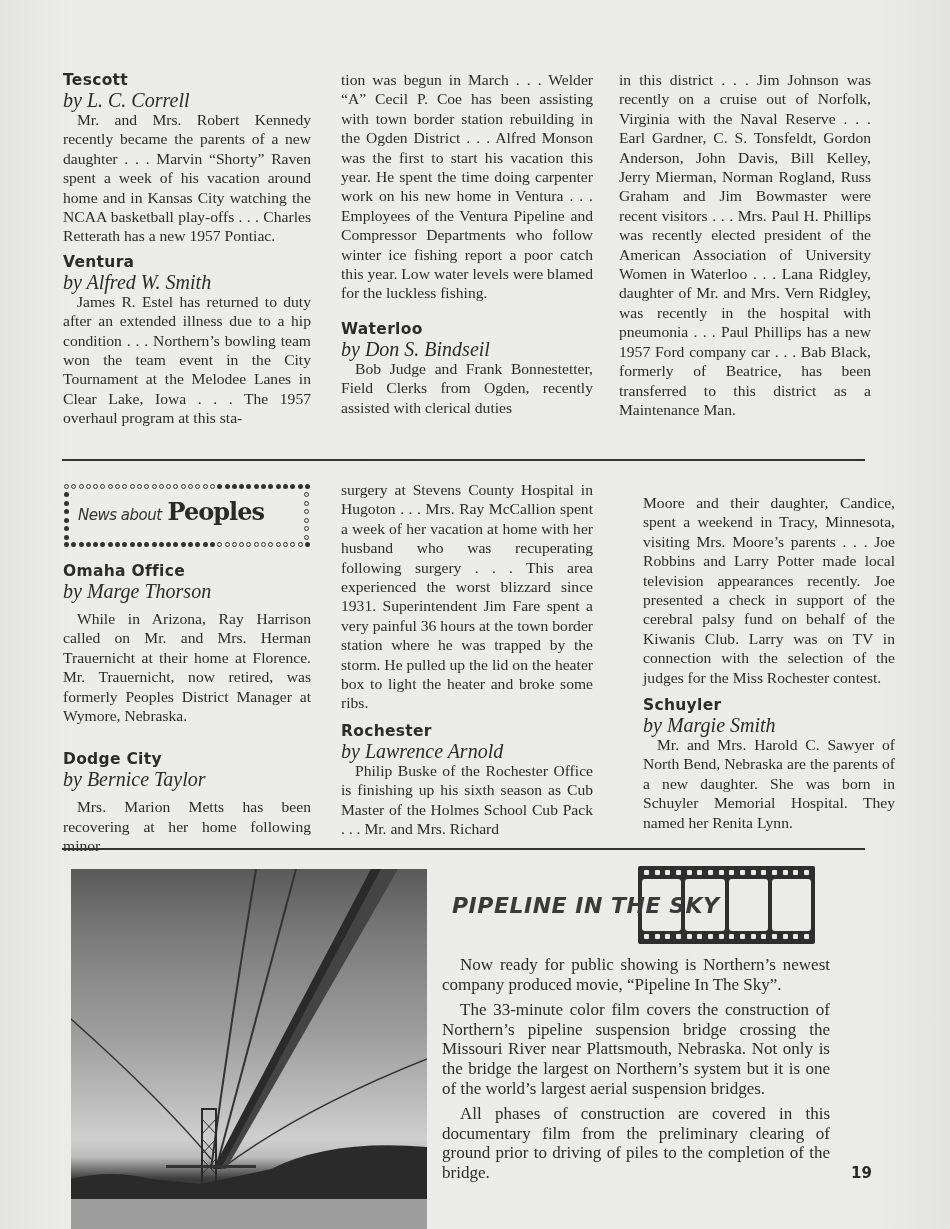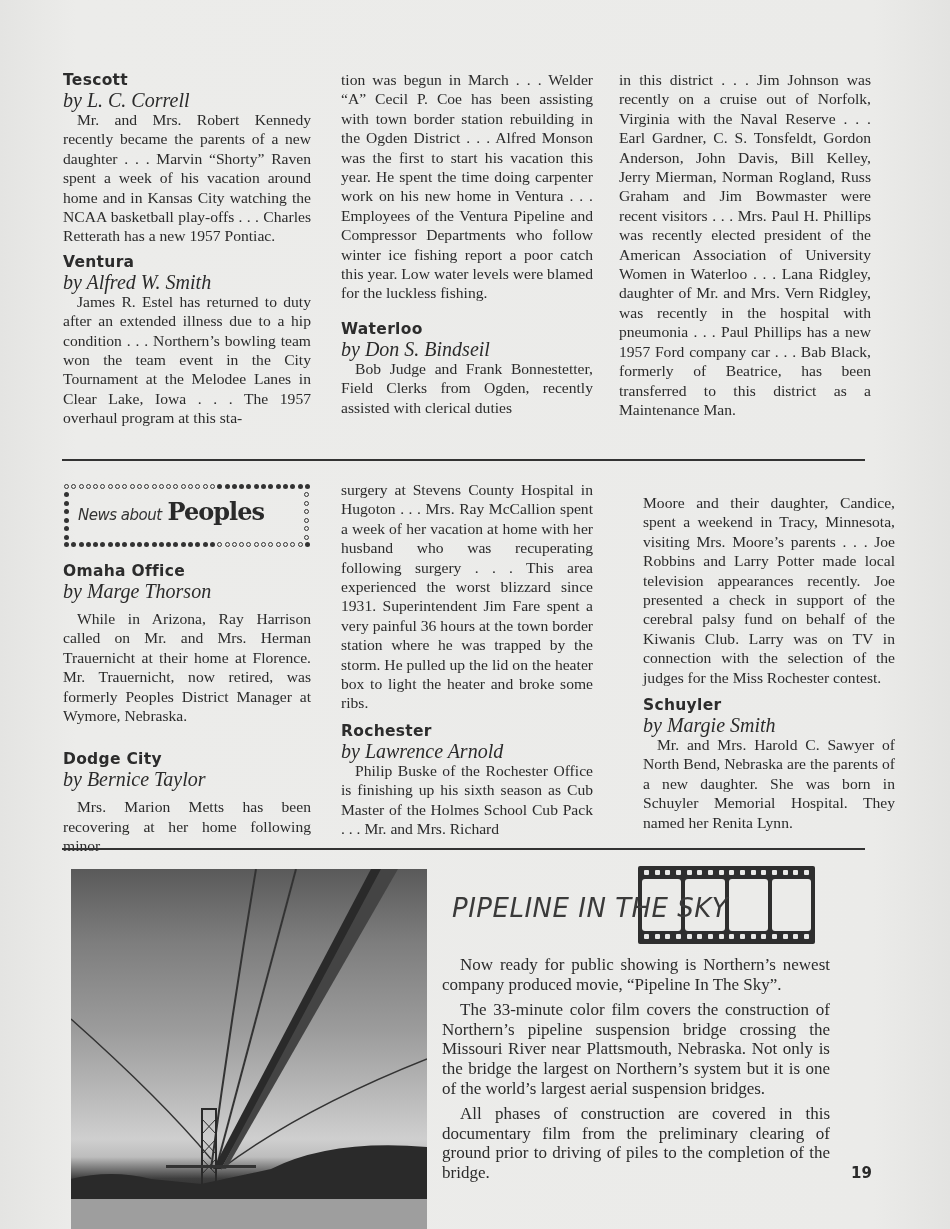--- a/index.html
+++ b/index.html
@@ -22,21 +22,21 @@
   .d.o{border:1.2px solid #333;}
   .d.f{background:#333;}
   .logo-text{position:absolute;left:14px;top:12px;display:flex;align-items:baseline;gap:6px;}
   .logo-small{font-family:"DejaVu Sans",sans-serif;font-style:italic;font-size:15px;color:#333;letter-spacing:-0.5px;}
   .logo-big{font-family:"DejaVu Serif",serif;font-weight:bold;font-size:24px;color:#2a2a2a;letter-spacing:-1px;line-height:32px;}
   
   .photo{position:absolute;left:71px;top:869px;width:356px;height:360px;overflow:hidden;
          background:linear-gradient(180deg,#5a5a5a 0%,#7d7d7d 20%,#9c9c9c 45%,#b8b8b8 62%,#cfcfcf 75%,#bdbdbd 80%,#3d3d3d 86%,#2c2c2c 90%,#8e8e8e 92%,#a8a8a8 100%);}
   
   .film-title{position:absolute;left:452px;top:893px;font-family:"DejaVu Sans",sans-serif;font-style:italic;
-              font-weight:normal;font-size:26px;color:#3a3a3a;letter-spacing:0.5px;z-index:2;}
+              font-weight:bold;font-size:22px;color:#3a3a3a;letter-spacing:0.5px;z-index:2;}
   .film{position:absolute;left:638px;top:866px;width:177px;height:78px;background:#2e2e2e;border-radius:2px;}
   .film .holes{position:absolute;left:6px;right:6px;height:6px;display:flex;justify-content:space-between;}
   .film .hole{width:5px;height:5px;background:#e9e9e7;border-radius:1px;}
   .film .frames{position:absolute;left:4px;right:4px;top:13px;bottom:13px;display:flex;gap:4px;}
   .film .frame{flex:1;background:#ebebe9;border-radius:3px;}
   .film-body{position:absolute;left:442px;top:955px;width:388px;font-size:17px;line-height:19.6px;text-align:justify;}
   .film-body p{margin:0 0 6px 0;text-indent:18px;}
   .pagenum{position:absolute;left:851px;top:1164px;font-family:"DejaVu Sans",sans-serif;font-weight:bold;font-size:15px;color:#2a2a2a;}
 </style>
 </head>

